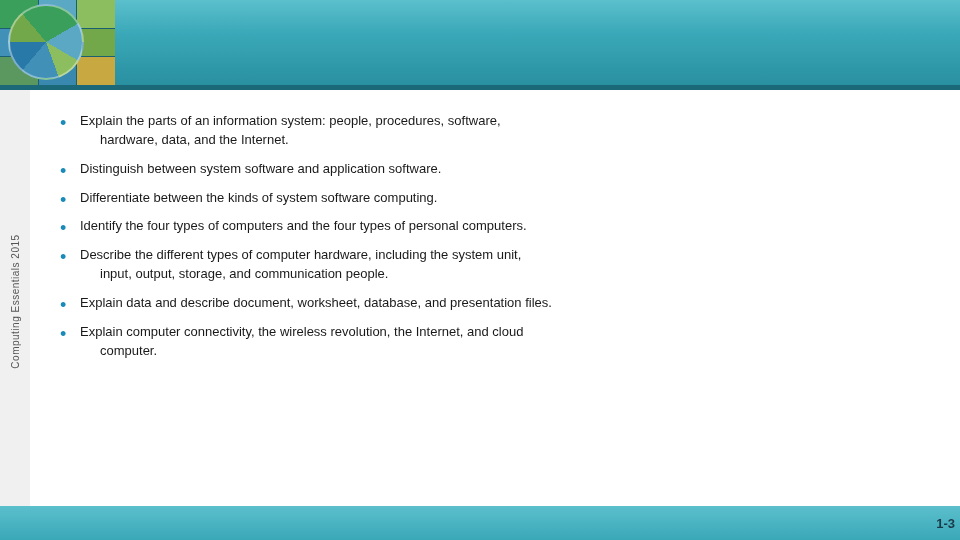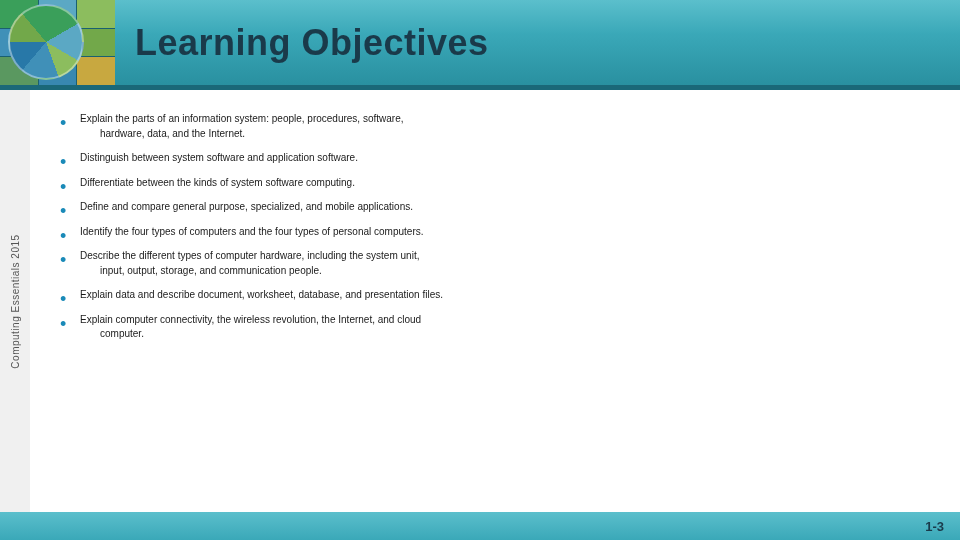--- a/index.html
+++ b/index.html
@@ -134,21 +134,21 @@
 
     .objectives-list {
       list-style: none;
       padding: 0;
     }
 
     .objectives-list li {
       position: relative;
       padding-left: 20px;
       margin-bottom: 10px;
-      font-size: 10px;
+      font-size: 13px;
       color: #1a1a1a;
       line-height: 1.45;
     }
 
     .objectives-list li::before {
       content: "•";
       position: absolute;
       left: 0;
       top: 0;
       font-size: 18px;
@@ -160,26 +160,26 @@
       padding-left: 20px;
       display: block;
     }
 
     
     .bottom-bar {
       position: absolute;
       bottom: 0;
       left: 0;
       width: 960px;
-      height: 28px;
+      height: 34px;
       background: linear-gradient(to bottom, #5bbfcc 0%, #3aa8b8 100%);
       display: flex;
       align-items: center;
       justify-content: flex-end;
-      padding-right: 16px;
+      padding-right: 5px;
     }
 
     .page-number {
       font-size: 13px;
       color: #1a3a4a;
       font-weight: bold;
     }
   </style>
 </head>
 <body>
@@ -192,21 +192,20 @@
       <div class="globe-cell"></div>
       <div class="globe-cell"></div>
       <div class="globe-cell"></div>
       <div class="globe-cell"></div>
       <div class="globe-cell"></div>
       <div class="globe-cell"></div>
       <div class="globe-cell"></div>
     </div>
     <div class="globe-circle"></div>
   </div>
-  <div class="header-title">Learning Objectives</div>
 </div>
 
 <div class="header-line"></div>
 
 <div class="content">
 
   <div class="sidebar">
     <span class="sidebar-text">Computing Essentials 2015</span>
   </div>
 
@@ -216,23 +215,20 @@
         <span>Explain the parts of an information system: people, procedures, software,<br>
         <span class="indent">hardware, data, and the Internet.</span></span>
       </li>
       <li>
         <span>Distinguish between system software and application software.</span>
       </li>
       <li>
         <span>Differentiate between the kinds of system software computing.</span>
       </li>
       <li>
-        <span>Define and compare general purpose, specialized, and mobile applications.</span>
-      </li>
-      <li>
         <span>Identify the four types of computers and the four types of personal computers.</span>
       </li>
       <li>
         <span>Describe the different types of computer hardware, including the system unit,<br>
         <span class="indent">input, output, storage, and communication people.</span></span>
       </li>
       <li>
         <span>Explain data and describe document, worksheet, database, and presentation files.</span>
       </li>
       <li>

